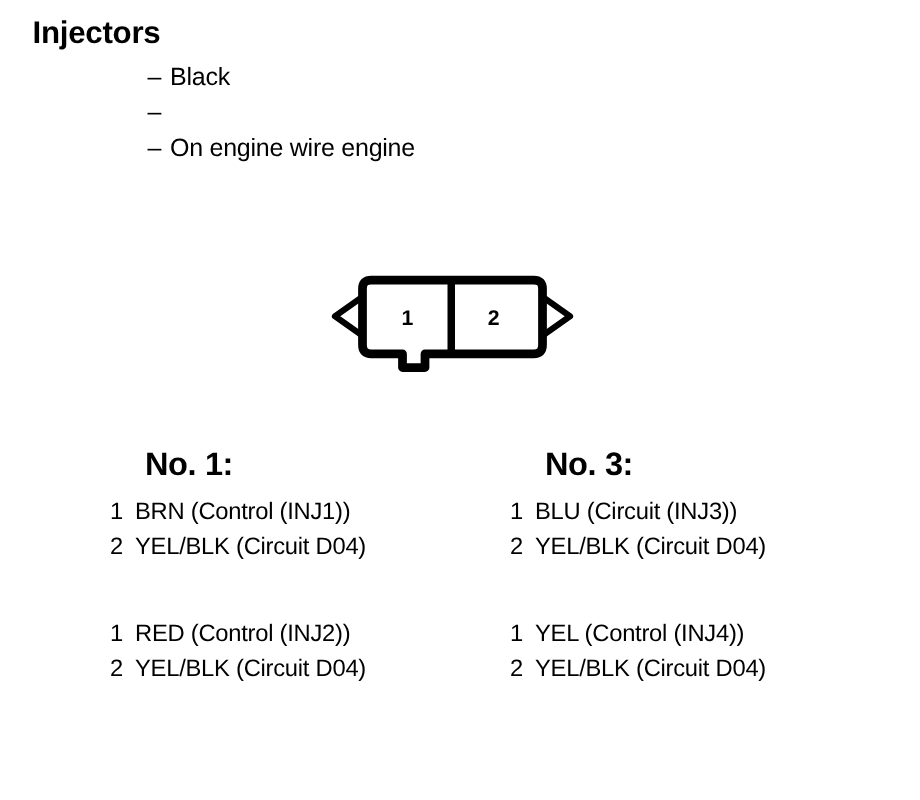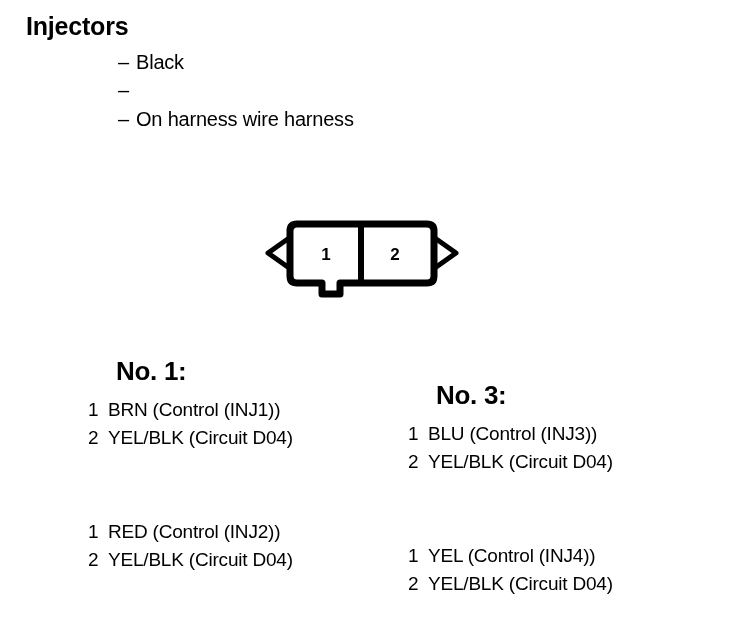--- a/index.html
+++ b/index.html
@@ -86,21 +86,21 @@
     top: 358px;
     width: 736px;
   }
   .pin-row {
     display: flex;
   }
   .pin-block {
     width: 336px;
   }
   .pin-block.col-left  { margin-left: 88px; }
-  .pin-block.col-right { margin-left:  -8px; margin-top: 24px; }
+  .pin-block.col-right { margin-left:  -8px; }
 
   .pin-block-title {
     font-size: 26px;
     font-weight: bold;
     letter-spacing: -0.3px;
     margin-left: 28px;
     margin-bottom: 12px;
     line-height: 1.0;
   }
   .pin-line {
@@ -131,21 +131,21 @@
   <div class="bullets">
     <div class="bullet-line">
       <span class="bullet-dash">–</span>
       <span>Black</span>
     </div>
     <div class="bullet-line">
       <span class="bullet-dash">–</span>
     </div>
     <div class="bullet-line">
       <span class="bullet-dash">–</span>
-      <span>On harness wire harness</span>
+      <span>On engine wire engine</span>
     </div>
   </div>
 </div>
 
 <div class="connector-wrap">
   <svg class="connector-svg" width="200" height="92" viewBox="0 0 200 92" xmlns="http://www.w3.org/2000/svg">
 
     <path d="M 30 24 L 30 58 L 6 41 Z" fill="none" stroke="#000000" stroke-width="5" stroke-linejoin="round"></path>
 
     <path d="M 170 24 L 170 58 L 194 41 Z" fill="none" stroke="#000000" stroke-width="5" stroke-linejoin="round"></path>
@@ -183,21 +183,21 @@
       <div class="pin-line">
         <span class="pin-num">2</span>
         <span class="pin-desc">YEL/BLK (Circuit D04)</span>
       </div>
     </div>
 
     <div class="pin-block col-right">
       <div class="pin-block-title">No. 3:</div>
       <div class="pin-line">
         <span class="pin-num">1</span>
-        <span class="pin-desc">BLU (Control (INJ3))</span>
+        <span class="pin-desc">BLU (Circuit (INJ3))</span>
       </div>
       <div class="pin-line">
         <span class="pin-num">2</span>
         <span class="pin-desc">YEL/BLK (Circuit D04)</span>
       </div>
     </div>
   </div>
 
   <div class="row-spacer"></div>
 

